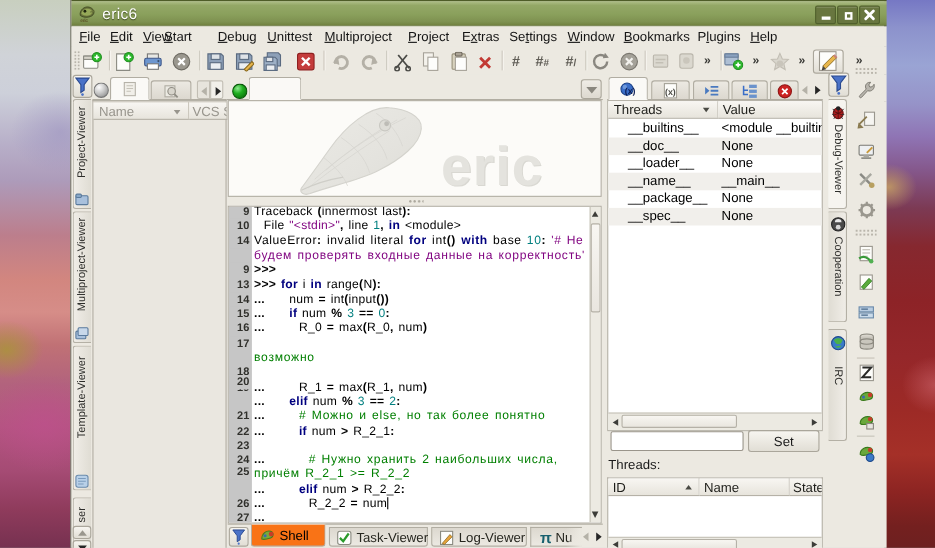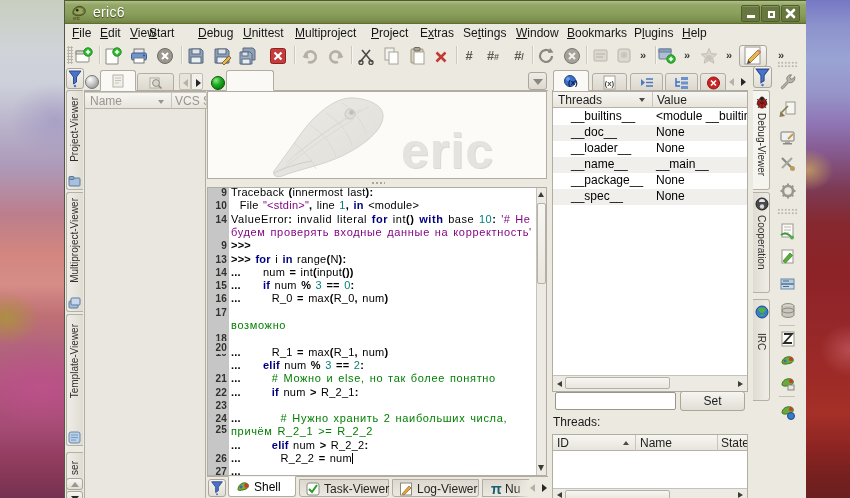--- a/index.html
+++ b/index.html
@@ -49,21 +49,21 @@
 #shell{position:absolute;left:142px;top:187px;width:340px;height:289px;background:#fff;border:1px solid #b1ada2;font:11px/13.3px "Liberation Sans",sans-serif;letter-spacing:.25px;word-spacing:1.1px;overflow:hidden}
 .srow{position:absolute;left:23px;white-space:pre;color:#000}
 .gn{position:absolute;left:1px;width:18px;text-align:right;color:#30302c;font-weight:bold;font-size:10px;background:#c6c6c6}
 .kw{color:#00007f;font-weight:bold}
 .op{font-weight:bold}
 .nm{color:#007f7f}
 .st{color:#7f007f}
 .cm{color:#007f00}
 .cyr{letter-spacing:.66px;word-spacing:1.2px}
 .tabB{position:absolute;background:linear-gradient(0deg,#ece9e2,#dcd8cf);border:1px solid #b1ada2;border-radius:0 0 3px 3px;font-size:12px;color:#26261f;white-space:nowrap}
-.tabBA{position:absolute;background:#ffffff;border:1px solid #b1ada2;border-top:1px solid #f6f4ef;border-radius:0 0 3px 3px;font-size:12px;color:#000;z-index:3;white-space:nowrap}
+.tabBA{position:absolute;background:#f97316;border:1px solid #b1ada2;border-top:1px solid #f6f4ef;border-radius:0 0 3px 3px;font-size:12px;color:#000;z-index:3;white-space:nowrap}
 .rthc{position:absolute;top:0;height:16px;background:linear-gradient(180deg,#f8f6f2,#e7e4dc);border-right:1px solid #c9c5bb;border-bottom:1px solid #b5b1a7;font-size:12px;color:#1e1e1a;white-space:nowrap;overflow:hidden}
 .grow{position:absolute;left:0;width:194px;height:16px;font-size:12px;color:#000;white-space:nowrap;overflow:hidden}
 .ricon{position:absolute;left:714px;width:18px;height:18px}
 </style></head>
 <body>
 <div id="desk">
   <div id="wallL" class="abs"></div>
   <div id="wallR" class="abs"></div>
   <div id="win" class="abs">
     <div id="title" class="abs">

